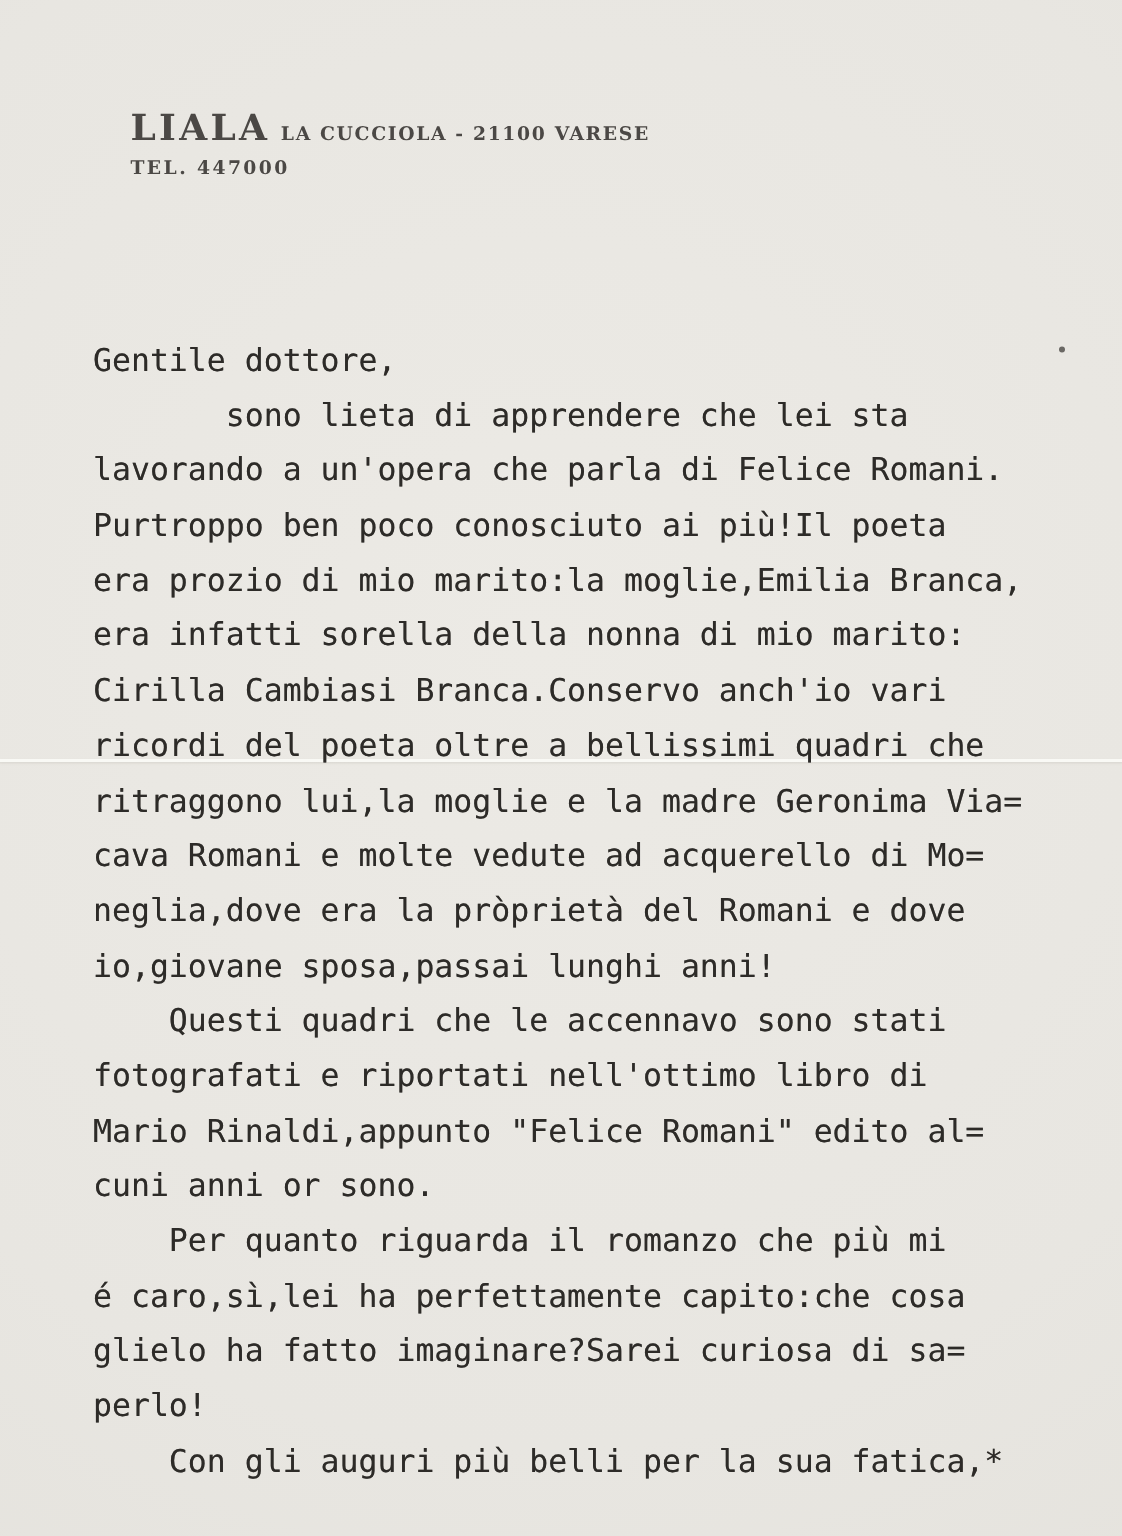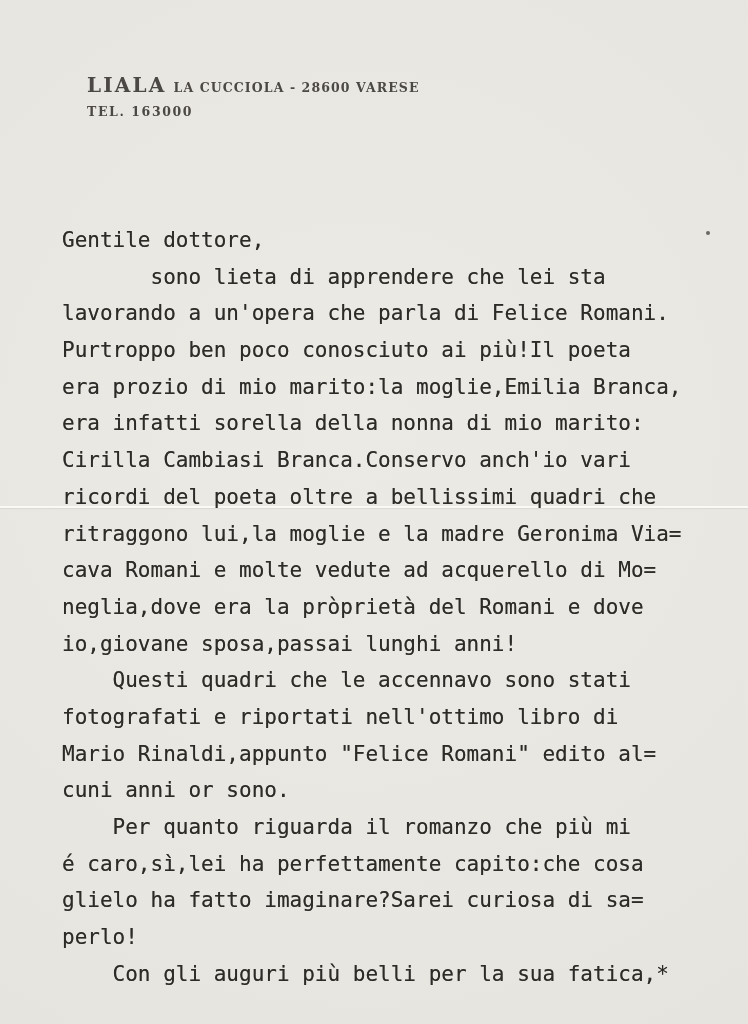--- a/index.html
+++ b/index.html
@@ -22,21 +22,21 @@
     position:absolute; left:706px; top:231px; width:4px; height:4px;
     border-radius:50%; background:#54514d; opacity:.85;
   }
   .letterhead {
     position:absolute; left:87px; top:74px;
     color:var(--lh-color, #4b4845);
     font-family:"DejaVu Serif", serif;
   }
   .lh-line1 { display:flex; align-items:baseline; gap:7px; }
   .lh-name {
-    font-size:20px; font-weight:bold; letter-spacing:2.2px; line-height:22px;
+    font-size:24px; font-weight:bold; letter-spacing:2.2px; line-height:22px;
   }
   .lh-address {
     font-size:12.5px; font-weight:bold; letter-spacing:1.1px;
   }
   .lh-phone {
     font-size:12.5px; font-weight:bold; letter-spacing:1.6px; margin-top:8px;
   }
   .letter-body {
     position:absolute; left:62px; top:222px; width:680px;
     font-size:21px; line-height:36.7px;
@@ -49,18 +49,18 @@
 </head>
 <body style="background: rgb(233, 231, 226);">
 
 <div class="paper"></div>
 <div class="crease"></div>
 <div class="speck"></div>
 
 <div class="letterhead">
   <div class="lh-line1">
     <span class="lh-name">LIALA</span>
-    <span class="lh-address">LA CUCCIOLA - 28600 VARESE</span>
+    <span class="lh-address">LA CUCCIOLA - 21100 VARESE</span>
   </div>
-  <div class="lh-phone">TEL. 163000</div>
+  <div class="lh-phone">TEL. 447000</div>
 </div>
 
 <div class="letter-body"><div class="line">Gentile dottore,</div><div class="line">       sono lieta di apprendere che lei sta</div><div class="line">lavorando a un'opera che parla di Felice Romani.</div><div class="line">Purtroppo ben poco conosciuto ai più!Il poeta</div><div class="line">era prozio di mio marito:la moglie,Emilia Branca,</div><div class="line">era infatti sorella della nonna di mio marito:</div><div class="line">Cirilla Cambiasi Branca.Conservo anch'io vari</div><div class="line">ricordi del poeta oltre a bellissimi quadri che</div><div class="line">ritraggono lui,la moglie e la madre Geronima Via=</div><div class="line">cava Romani e molte vedute ad acquerello di Mo=</div><div class="line">neglia,dove era la pròprietà del Romani e dove</div><div class="line">io,giovane sposa,passai lunghi anni!</div><div class="line">    Questi quadri che le accennavo sono stati</div><div class="line">fotografati e riportati nell'ottimo libro di</div><div class="line">Mario Rinaldi,appunto "Felice Romani" edito al=</div><div class="line">cuni anni or sono.</div><div class="line">    Per quanto riguarda il romanzo che più mi</div><div class="line">é caro,sì,lei ha perfettamente capito:che cosa</div><div class="line">glielo ha fatto imaginare?Sarei curiosa di sa=</div><div class="line">perlo!</div><div class="line">    Con gli auguri più belli per la sua fatica,*</div></div>
 
 </body></html>

